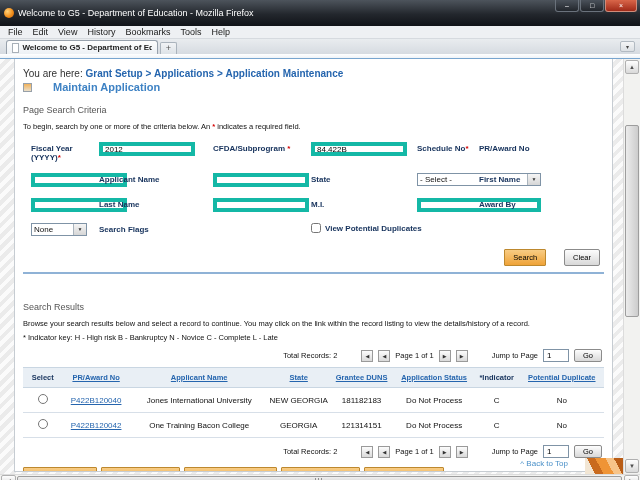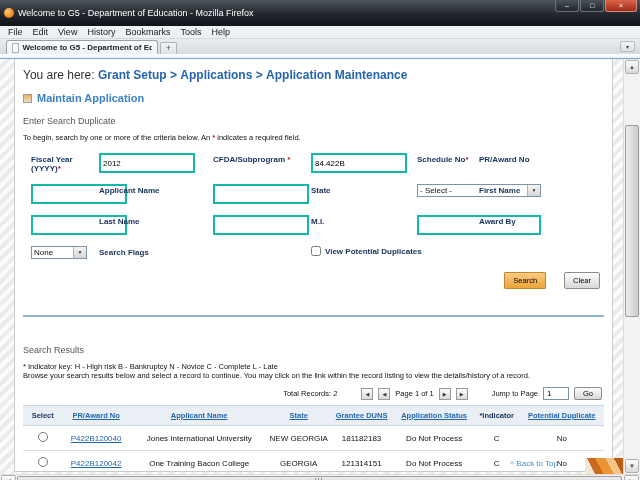--- a/index.html
+++ b/index.html
@@ -58,52 +58,52 @@
     border:1px solid #b0b0b0; border-radius:2px; }
   .hs-btn.left { left:1px; } .hs-btn.right { right:1px; }
   .hs-thumb { position:absolute; left:17px; right:18px; top:1px; height:9px;
     background:linear-gradient(#efefef,#cdcdcd); border:1px solid #9d9d9d; border-radius:2px;
     display:flex; align-items:center; justify-content:center; }
   .hs-grip { width:9px; height:5px;
     background:repeating-linear-gradient(90deg,#909090 0 1px,transparent 1px 3px); }
   .sliver { height:3px; background:#15181d; }
 
   
-  .breadcrumb { font-size:12px; color:#333; margin:3px 0 10px; }
+  .breadcrumb { font-size:10px; color:#333; margin:3px 0 2px; }
   .breadcrumb a { color:#2565ae; font-weight:bold; text-decoration:none; }
   .bc-sep { color:#2565ae; font-weight:bold; }
 
-  .pagetitle { display:flex; align-items:center; gap:5px; margin-bottom:12px; }
+  .pagetitle { display:flex; align-items:center; gap:21px; margin-bottom:12px; }
   .pt-icon { width:9px; height:9px; border:1px solid #97a0a9;
     background:linear-gradient(#f2b25a,#eadfca); }
   .pt-text { font-size:11px; font-weight:bold; color:#3e82c4; }
 
   .sect-head { font-size:9px; color:#555; margin:4px 0 7px; }
   .instr { font-size:7.5px; color:#111; white-space:nowrap; }
   .star { color:#d40000; font-weight:bold; }
 
   .form-grid { display:grid; grid-template-columns:64px 110px 94px 102px 58px 126px;
     column-gap:4px; row-gap:11px; margin:11px 0 0 8px; align-items:start; }
   .flabel { font-size:8px; font-weight:bold; color:#16325c; line-height:9px; padding-top:2px; }
-  .ti { width:96px; height:20px; border:2px solid #14b8a6; font-size:8px; padding:0 2px;
+  .ti { width:96px; height:14px; border:4px solid #14b8a6; font-size:8px; padding:0 2px;
     background:#fff; }
   .ti.wide { width:124px; }
   .sel { display:flex; align-items:stretch; width:124px; height:13px; border:1px solid #7f93a6;
     background:#fff; }
   .sel.small { width:56px; }
   .sel-txt { flex:1; font-size:8px; line-height:11px; padding:0 2px; color:#111;
     white-space:nowrap; overflow:hidden; }
   .sel-arrow { width:13px; font-size:5px; line-height:11px; text-align:center; color:#333;
     background:linear-gradient(#f5f5f5,#d6d6d6); border-left:1px solid #aab4bd; }
   .flags { grid-column:4 / 7; }
   .flag { display:flex; align-items:center; gap:4px; font-size:8px; font-weight:bold;
     color:#16325c; margin-bottom:3px; }
   .flag input { width:10px; height:10px; margin:0; }
 
-  .btnrow { display:flex; justify-content:flex-end; gap:18px; margin:13px 4px 26px 0; }
+  .btnrow { display:flex; justify-content:flex-end; gap:18px; margin:13px 4px 6px 0; }
   .btn-orange { font-size:7.5px; color:#000; padding:3px 8px;
     background:linear-gradient(#f8cc84,#efa338); border:1px solid #bd882e; border-radius:1px; }
   .btn-gray { font-size:7.5px; color:#000; padding:3px 8px;
     background:linear-gradient(#fdfdfd,#d8d8d8); border:1px solid #8b8b8b; border-radius:2px; }
 
   .hr-blue { border:none; border-top:2px solid #8fb2d6; margin:2px 0 0; }
 
   .pager { display:flex; align-items:center; justify-content:flex-end; gap:5px;
     font-size:7.5px; color:#111; margin:7px 2px 5px 0; }
   .pgbtn { width:12px; height:12px; font-size:5px; line-height:10px; text-align:center; padding:0;
@@ -116,21 +116,21 @@
     padding:5px 1px; border-top:1px solid #c9d6e2; border-bottom:1px solid #c9d6e2;
     text-align:center; white-space:nowrap; }
   .results th a { color:#2565ae; text-decoration:underline; }
   .results td { font-size:8px; color:#111; padding:6px 1px; text-align:center;
     border-bottom:1px solid #d7dfe8; white-space:nowrap;margin-top:36px; }
   .results td a { color:#2565ae; text-decoration:underline; }
   .results input[type=radio] { width:10px; height:10px; margin:0; }
 
   .actions { display:flex; gap:4px; margin-top:9px; }
 
-  .backtop { position:absolute; right:54px; bottom:3px; font-size:8px; color:#4a90c8; }
+  .backtop { position:absolute; right:44px; bottom:3px; font-size:8px; color:#4a90c8; }
   .backtop a { color:#4a90c8; text-decoration:none; }
   .footer-art { position:absolute; right:0; bottom:0; width:38px; height:16px;
     background:linear-gradient(62deg,#f2e6d4 0 22%,#c96a1e 22% 40%,#ef9436 40% 62%,#f7c489 62% 80%,#b95d17 80%); }
 </style>
 </head>
 <body>
 
 <div class="titlebar">
   <span class="ff-icon"></span>
   <span class="win-title">Welcome to G5 - Department of Education - Mozilla Firefox</span>
@@ -172,21 +172,21 @@
         <a href="#">Applications</a>
         <span class="bc-sep">&gt;</span>
         <a href="#">Application Maintenance</a>
       </div>
 
       <div class="pagetitle">
         <span class="pt-icon"></span>
         <span class="pt-text">Maintain Application</span>
       </div>
 
-      <div class="sect-head">Enter Search Duplicate</div>
+      <div class="sect-head">Page Search Criteria</div>
       <div class="instr"><span>To begin, search by one or more of the criteria below. An </span><span class="star">*</span><span> indicates a required field.</span></div>
 
       <div class="form-grid">
         <div class="flabel"><span>Fiscal Year (YYYY)</span><span class="star">*</span></div>
         <input class="ti" type="text" value="2012" style="">
         <div class="flabel"><span>CFDA/Subprogram</span><span class="star"> *</span></div>
         <input class="ti" type="text" value="84.422B" style="">
         <div class="flabel"><span>Schedule No</span><span class="star">*</span></div>
 
         <div class="flabel">PR/Award No</div>
@@ -221,22 +221,22 @@
       </div>
 
       <div class="btnrow">
         <button class="btn-orange">Search</button>
         <button class="btn-gray">Clear</button>
       </div>
 
       <hr class="hr-blue">
 
       <div class="sect-head" style="margin-top:28px;">Search Results</div>
+      <div class="instr">Browse your search results below and select a record to continue. You may click on the link within the record listing to view the details/history of a record.</div>
       <div class="instr" style="margin-top:5px;">* Indicator key: H - High risk B - Bankruptcy N - Novice C - Complete L - Late</div>
-      <div class="instr">Browse your search results below and select a record to continue. You may click on the link within the record listing to view the details/history of a record.</div>
 
       <div class="pager">
         <span>Total Records: 2</span>
         <span class="gap"></span>
         <button class="pgbtn"><span>◀</span></button>
         <button class="pgbtn"><span>◀</span></button>
         <span>Page 1 of 1</span>
         <button class="pgbtn"><span>▶</span></button>
         <button class="pgbtn"><span>▶</span></button>
         <span class="gap"></span>

